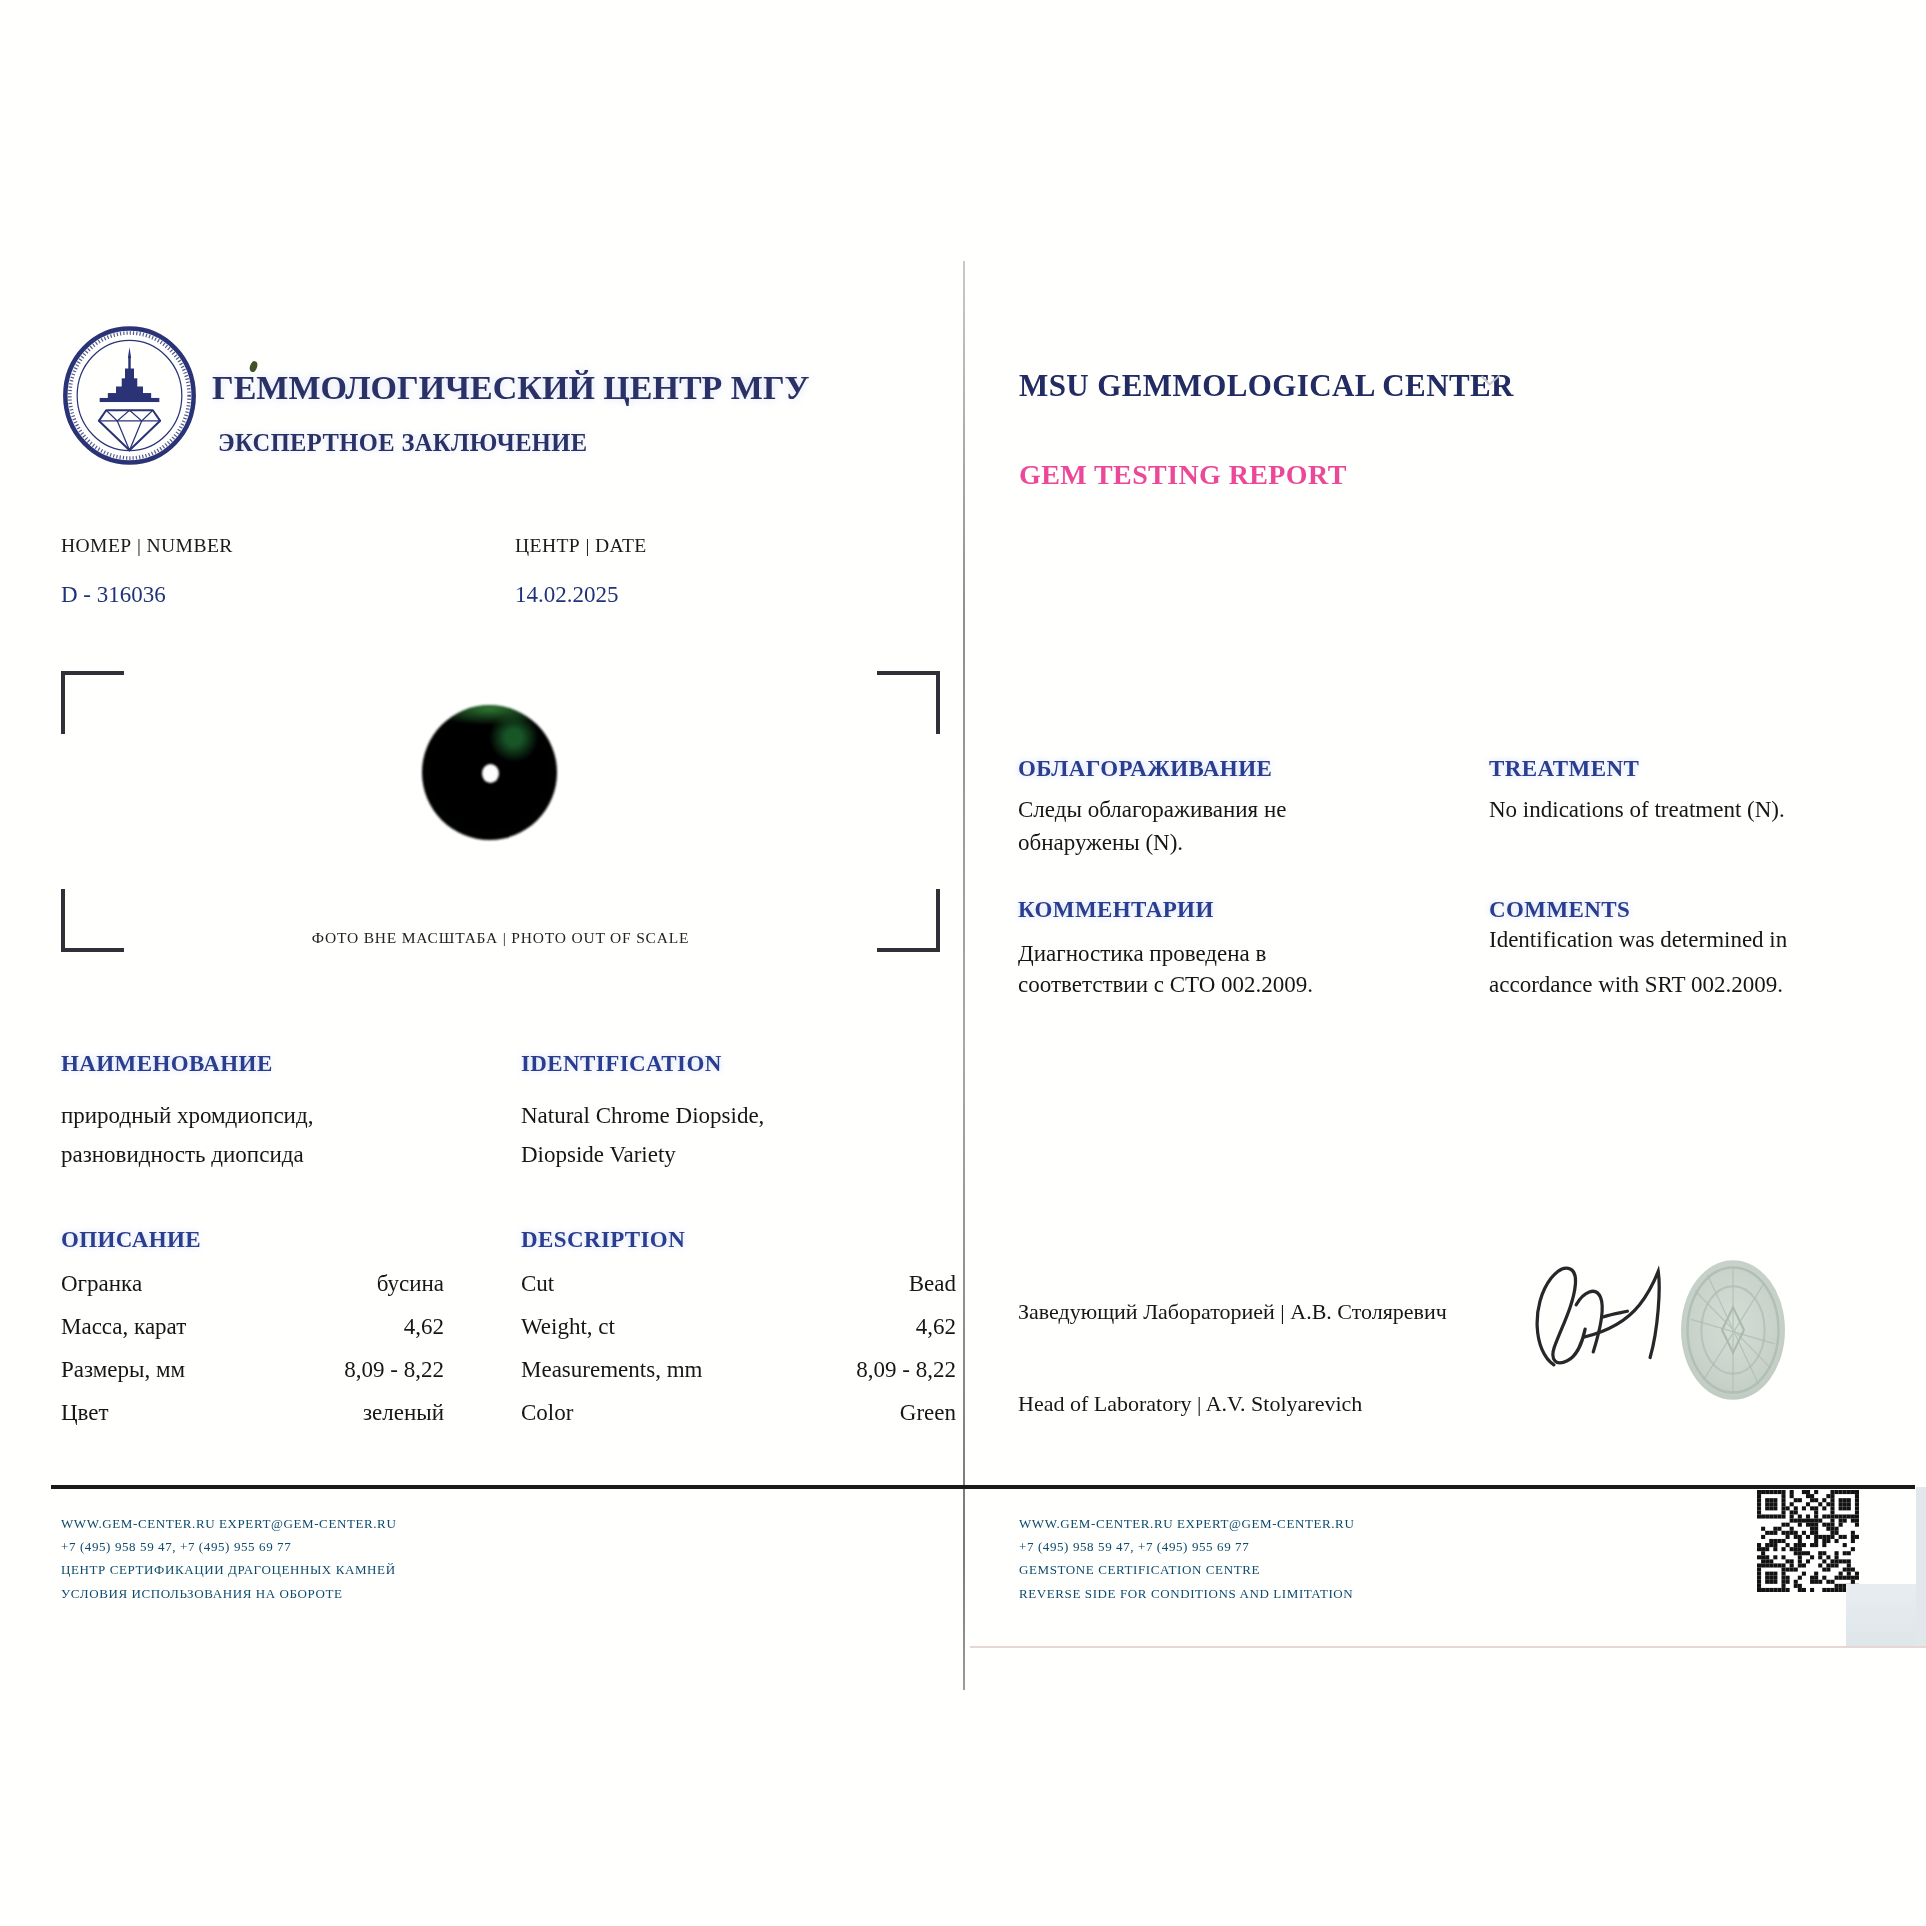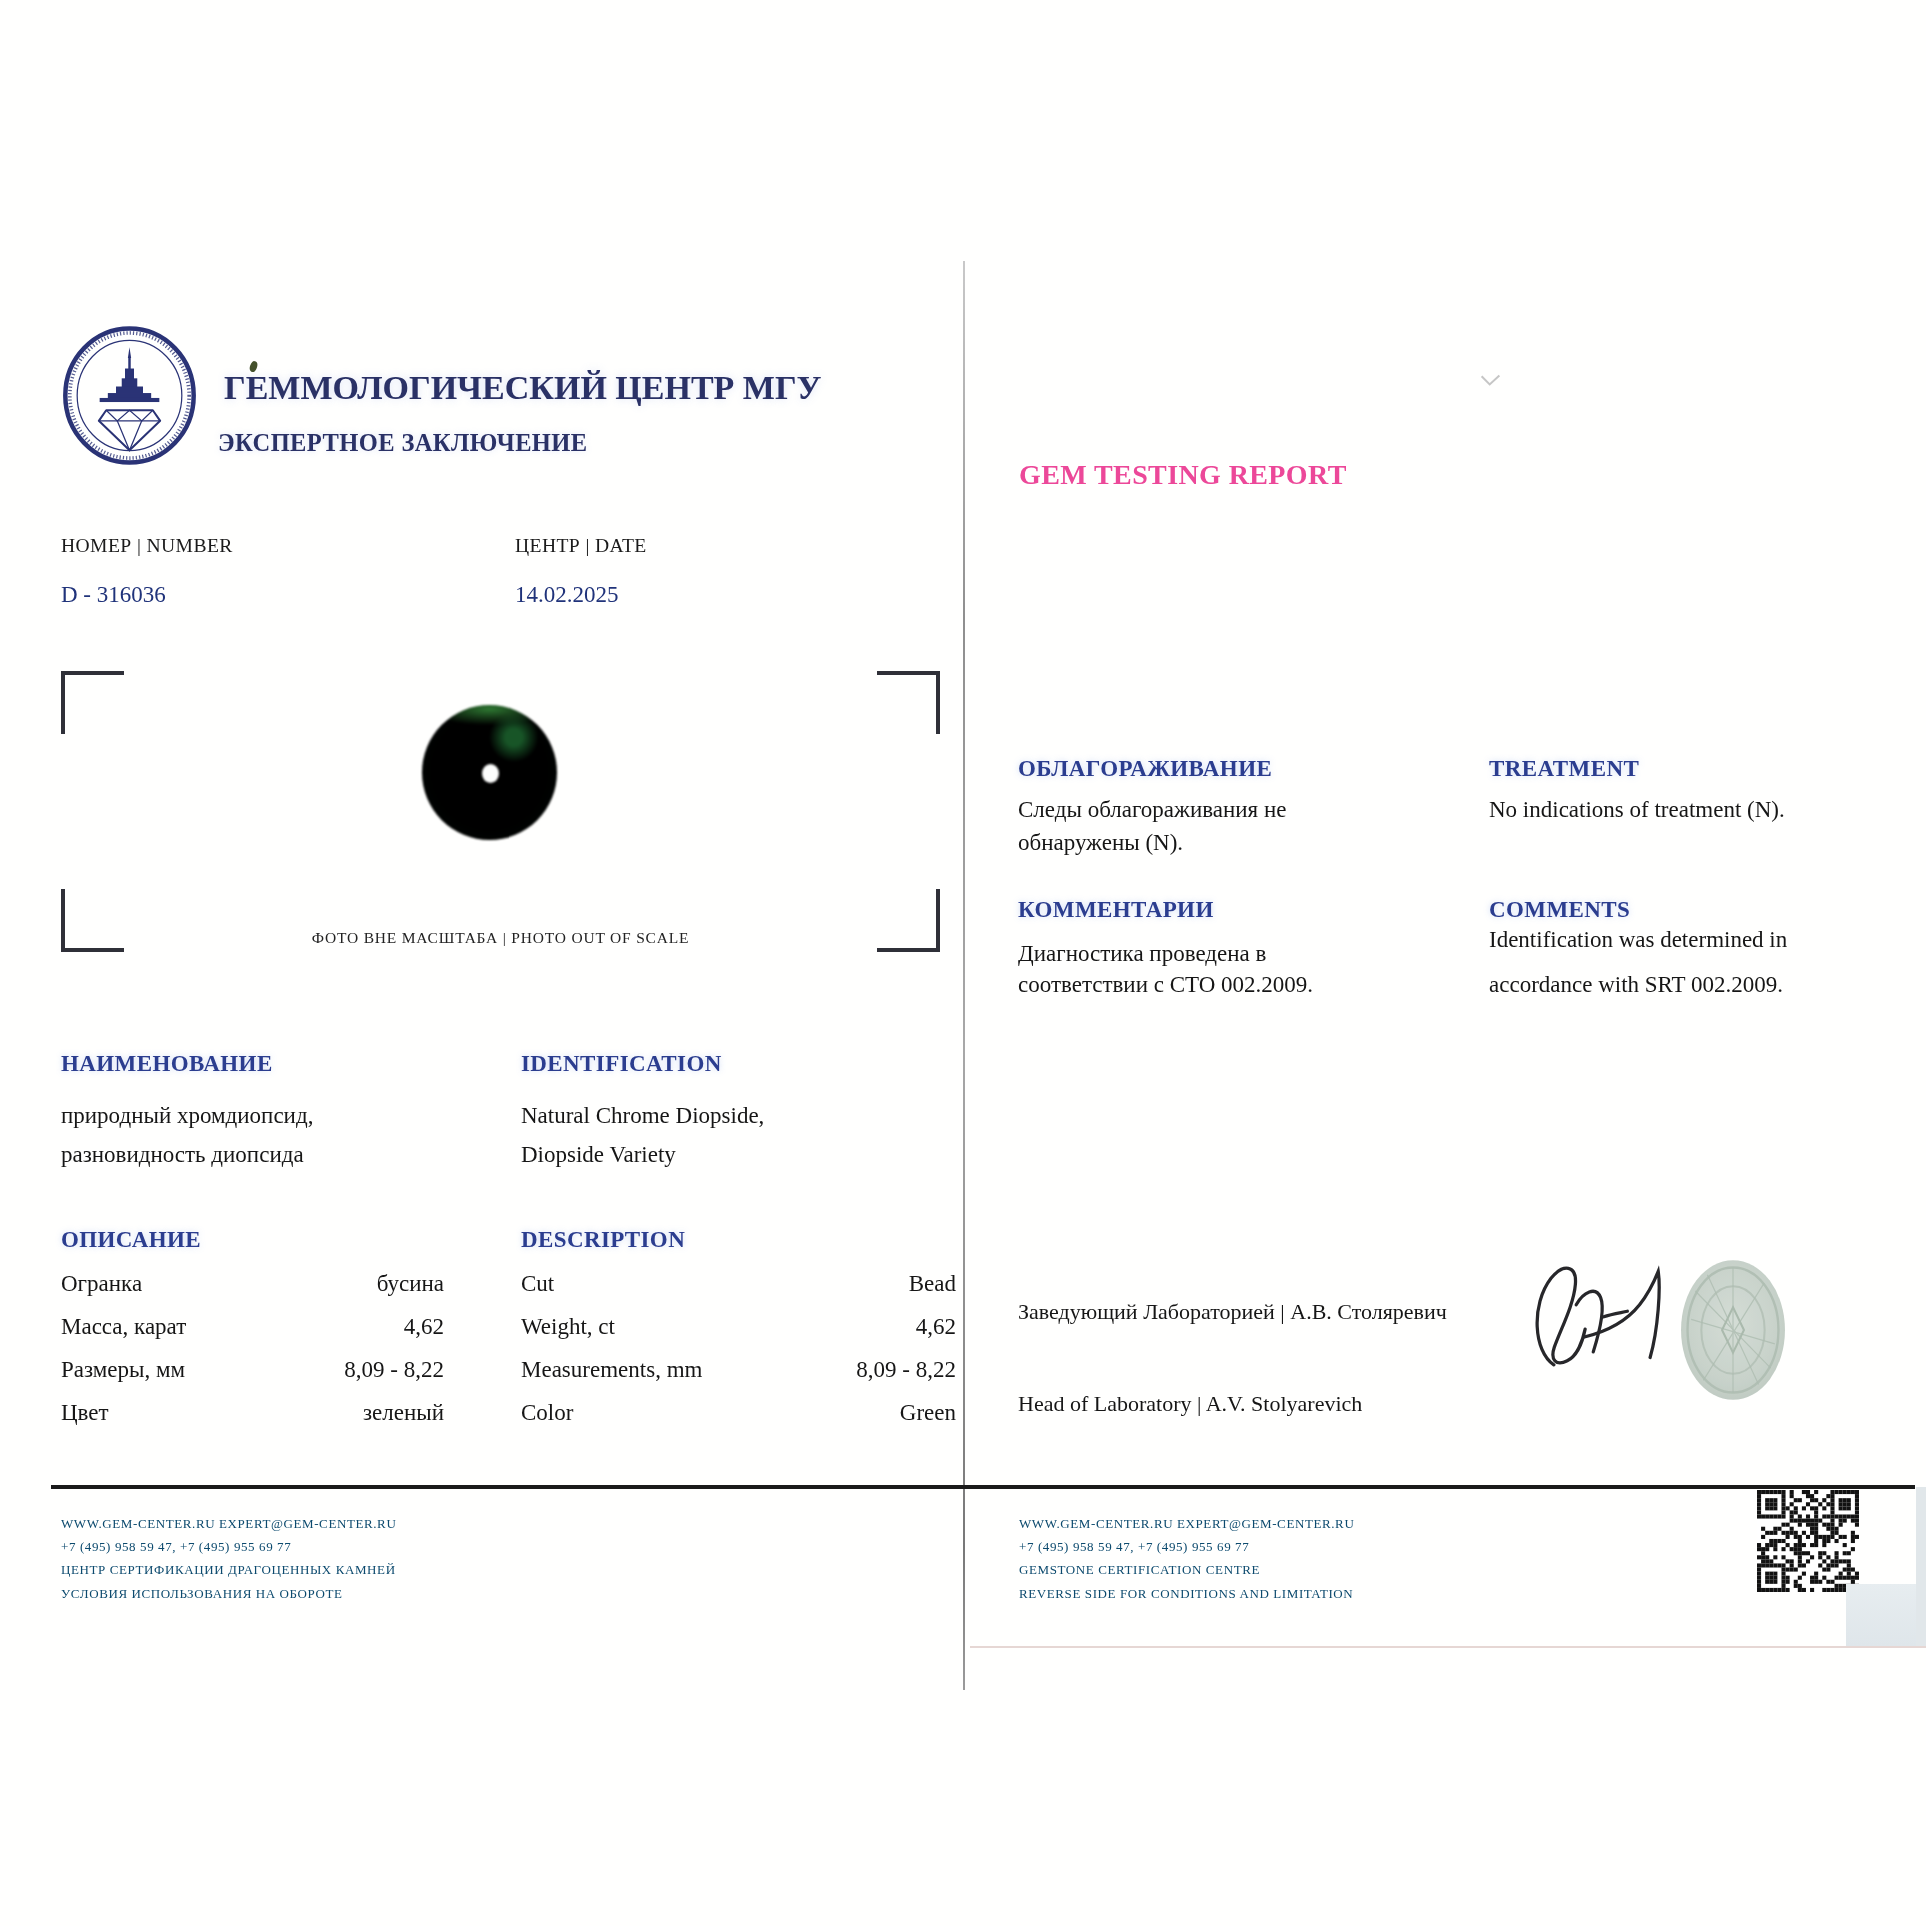--- a/index.html
+++ b/index.html
@@ -78,21 +78,21 @@
       </g>
       <g stroke="#2a3376" stroke-width="3" fill="none">
         <polyline points="90,232 240,232"></polyline>
         <polyline points="108,206 135,232 165,206 195,232 222,206"></polyline>
         <polyline points="135,232 165,304 195,232"></polyline>
       </g>
     </svg>
   </div>
   <div id="speck"></div>
 
-  <div class="abs soft org-title" style="left:224px;top:369px;">ГЕММОЛОГИЧЕСКИЙ ЦЕНТР МГУ</div>
+  <div class="abs soft org-title" style="left:212px;top:369px;">ГЕММОЛОГИЧЕСКИЙ ЦЕНТР МГУ</div>
   <div class="abs soft org-sub" style="left:218px;top:429px;">ЭКСПЕРТНОЕ ЗАКЛЮЧЕНИЕ</div>
 
   <div class="abs soft lbl" style="left:61px;top:535px;">НОМЕР | NUMBER</div>
   <div class="abs soft navy-v" style="left:61px;top:582px;">D - 316036</div>
   <div class="abs soft lbl" style="left:515px;top:535px;">ЦЕНТР | DATE</div>
   <div class="abs soft navy-v" style="left:515px;top:582px;">14.02.2025</div>
 
   <div class="mark" style="left:61px;top:671px;width:4.1px;height:63px;"></div>
   <div class="mark" style="left:61px;top:671px;width:63px;height:4.1px;"></div>
   <div class="mark" style="left:936px;top:671px;width:4.1px;height:63px;"></div>
@@ -134,20 +134,21 @@
   <div class="abs soft body-t" style="left:61px;top:1400px;">Цвет</div>
   <div class="abs soft body-t val-r" style="left:224px;top:1400px;width:220px;">зеленый</div>
   <div class="abs soft body-t" style="left:521px;top:1400px;">Color</div>
   <div class="abs soft body-t val-r" style="left:693px;top:1400px;width:263px;">Green</div>
 
   <div class="abs soft foot" style="left:61px;top:1516px;">WWW.GEM-CENTER.RU EXPERT@GEM-CENTER.RU</div>
   <div class="abs soft foot" style="left:61px;top:1539px;">+7 (495) 958 59 47, +7 (495) 955 69 77</div>
   <div class="abs soft foot" style="left:61px;top:1562px;">ЦЕНТР СЕРТИФИКАЦИИ ДРАГОЦЕННЫХ КАМНЕЙ</div>
   <div class="abs soft foot" style="left:61px;top:1586px;">УСЛОВИЯ ИСПОЛЬЗОВАНИЯ НА ОБОРОТЕ</div>
 
+  <div class="abs soft org-title-en" style="left:1019px;top:368px;">MSU GEMMOLOGICAL CENTER</div>
   <div class="abs soft org-sub-en" style="left:1019px;top:427px;">GEM TESTING REPORT</div>
 
   <div class="abs" style="left:1480px;top:373px;">
     <svg width="21" height="14.7" viewBox="0 0 52 36">
         <polyline points="4,8 24,28 48,6" fill="none" stroke="#c6c6c6" stroke-width="5"></polyline>
       </svg>
   </div>
 
   <div class="abs soft h-blue" style="left:1018px;top:756px;">ОБЛАГОРАЖИВАНИЕ</div>
   <div class="abs soft h-blue" style="left:1489px;top:756px;">TREATMENT</div>

